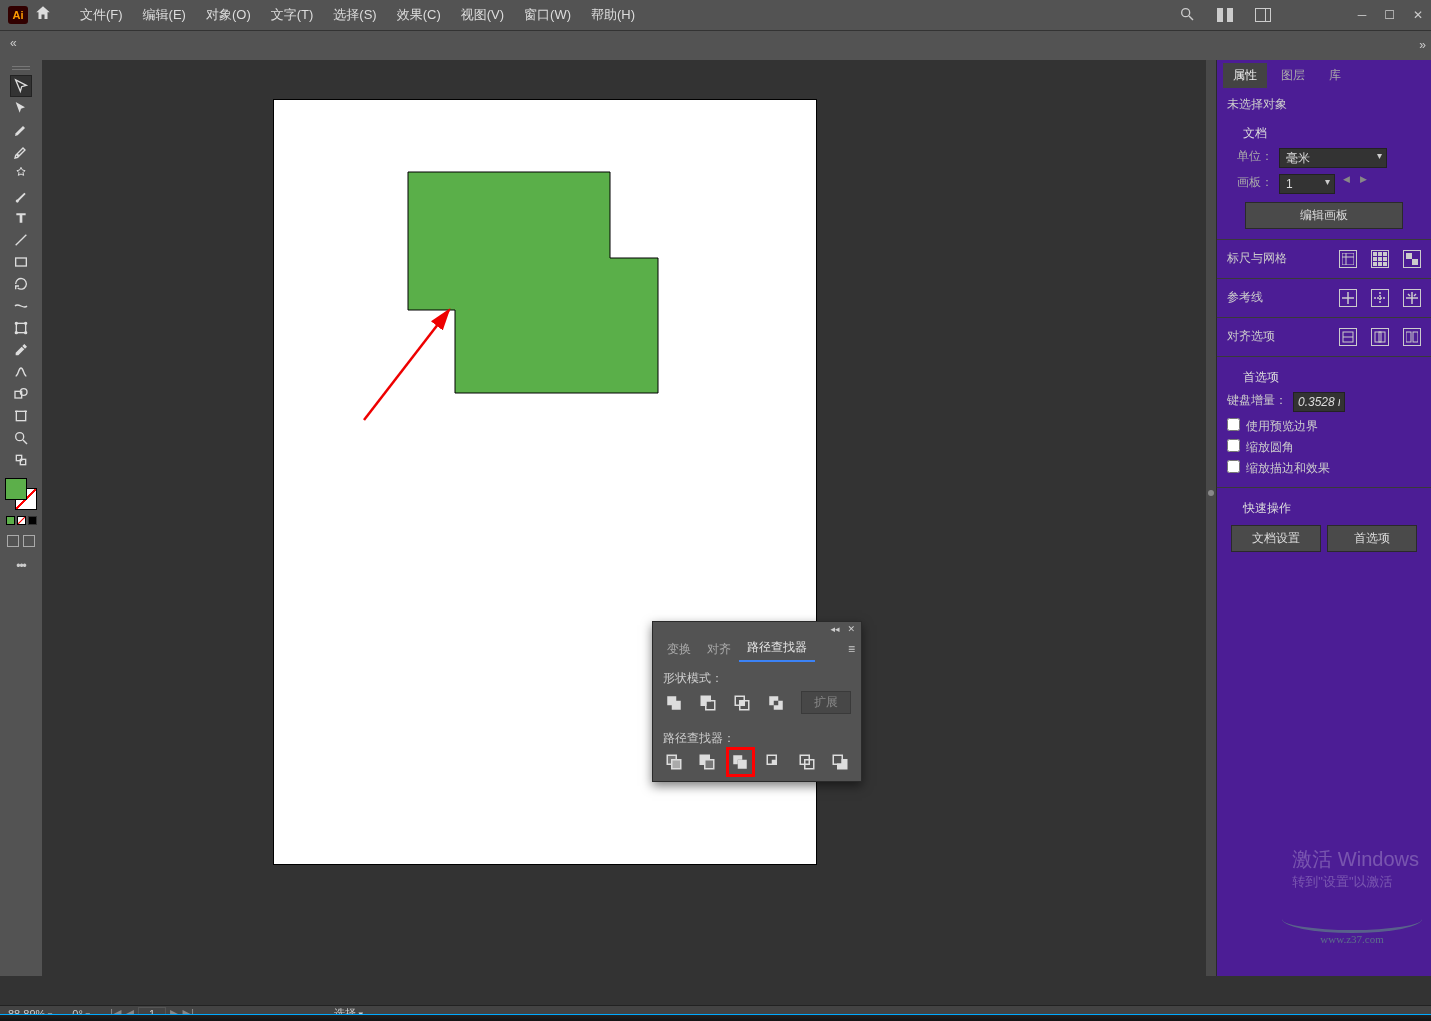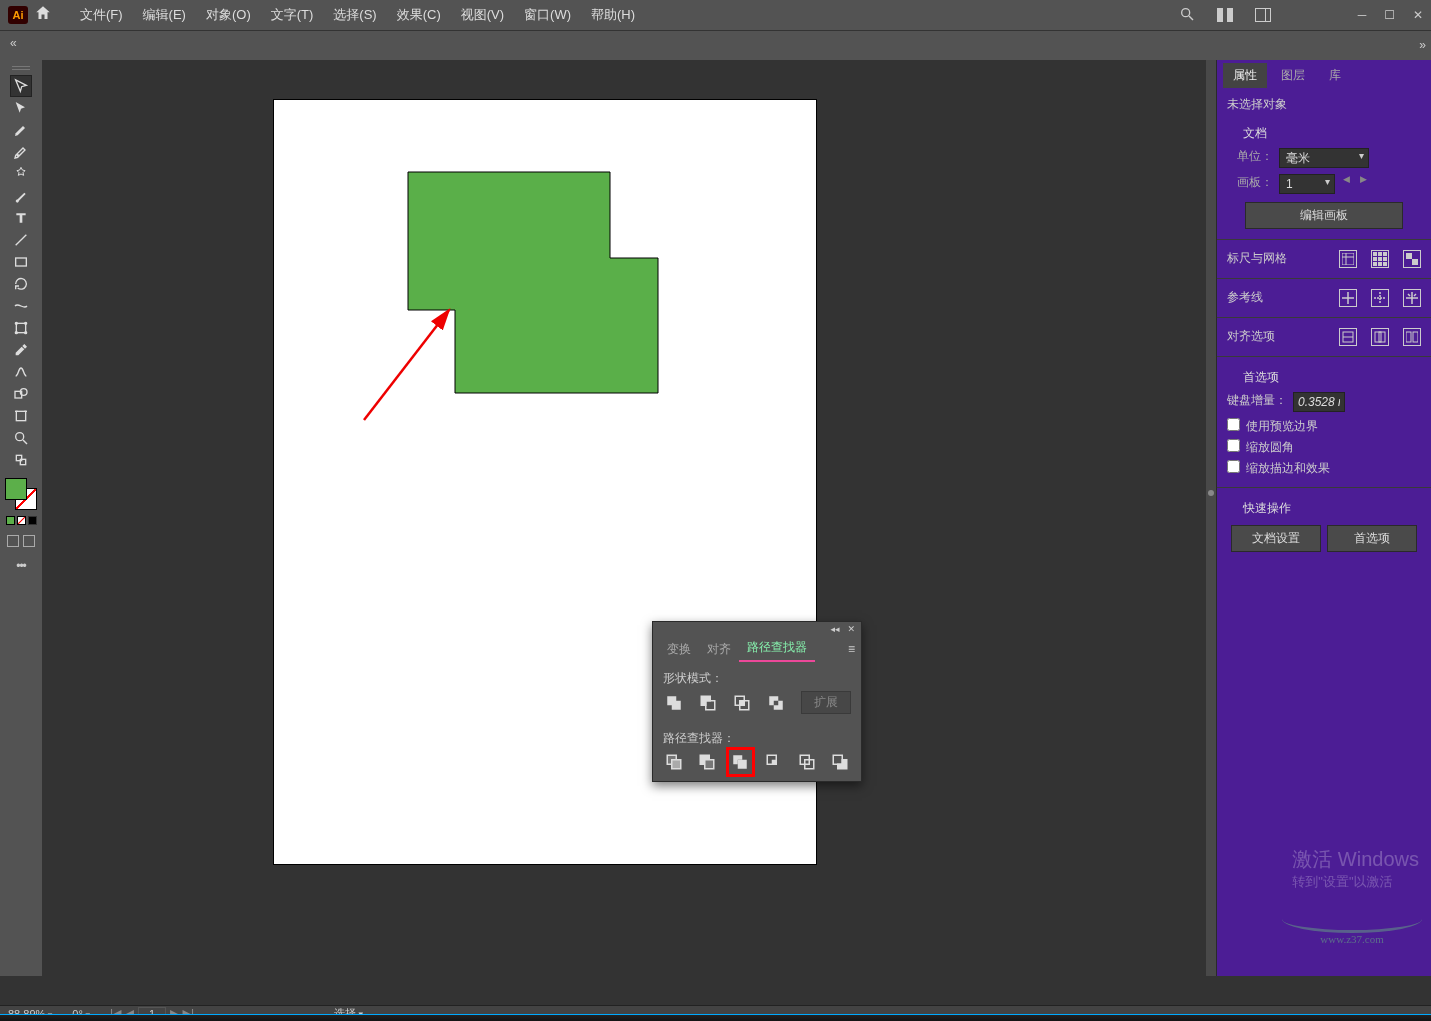--- a/index.html
+++ b/index.html
@@ -146,21 +146,21 @@
     left: 378px;
     top: 521px;
     width: 210px;
     background: #535353;
     border: 1px solid #2a2a2a;
     box-shadow: 0 4px 10px rgba(0,0,0,0.5);
   }
   .pf-titlebar { height: 14px; background: #535353; position:relative; display:flex; justify-content:flex-end; align-items:center; padding-right:6px; gap:8px; font-size:9px; color:#ccc;}
   .pf-tabs { display:flex; height:26px; align-items:flex-end; padding-left:6px; position:relative;}
   .pf-tab { padding: 4px 8px; color:#aaa; cursor:default;}
-  .pf-tab.active { color:#86efac; border-bottom:2px solid #ec4899;}
+  .pf-tab.active { color:#e5e5e5; border-bottom:2px solid #3b82f6;}
   .pf-menu-btn { position:absolute; right:6px; top:6px; font-size:12px;}
   .pf-section-label { padding: 8px 10px 4px; color: #ccc; font-size:12px;}
   .pf-row { display:flex; align-items:center; padding: 0 10px 8px; gap: 12px;}
   .pf-btn {
     width:22px;height:22px;
     display:flex;align-items:center;justify-content:center;
     border:1px solid transparent;
   }
   .pf-btn svg{width:18px;height:18px;}
   .pf-expand-btn {
@@ -525,21 +525,21 @@
       <span class="rp-tab active">属性</span>
       <span class="rp-tab">图层</span>
       <span class="rp-tab">库</span>
     </div>
     <div class="rp-body">
       <div>未选择对象</div>
 
       <div class="section-title">文档</div>
       <div class="rp-row">
         <label>单位：</label>
-        <span class="sel-wrap"><select class="rp-select" style="width:90px;font-family:Liberation Serif, serif;"><option>毫米</option></select></span>
+        <span class="sel-wrap"><select class="rp-select" style="width:108px;font-family:Liberation Serif, serif;"><option>毫米</option></select></span>
       </div>
       <div class="rp-row">
         <label>画板：</label>
         <span class="sel-wrap"><select class="rp-select" style="width:56px;"><option>1</option></select></span>
         <span class="chev">◀</span>
         <span class="chev">▶</span>
       </div>
       <span class="rp-btn-wide">编辑画板</span>
 
       <div class="hr"></div>

